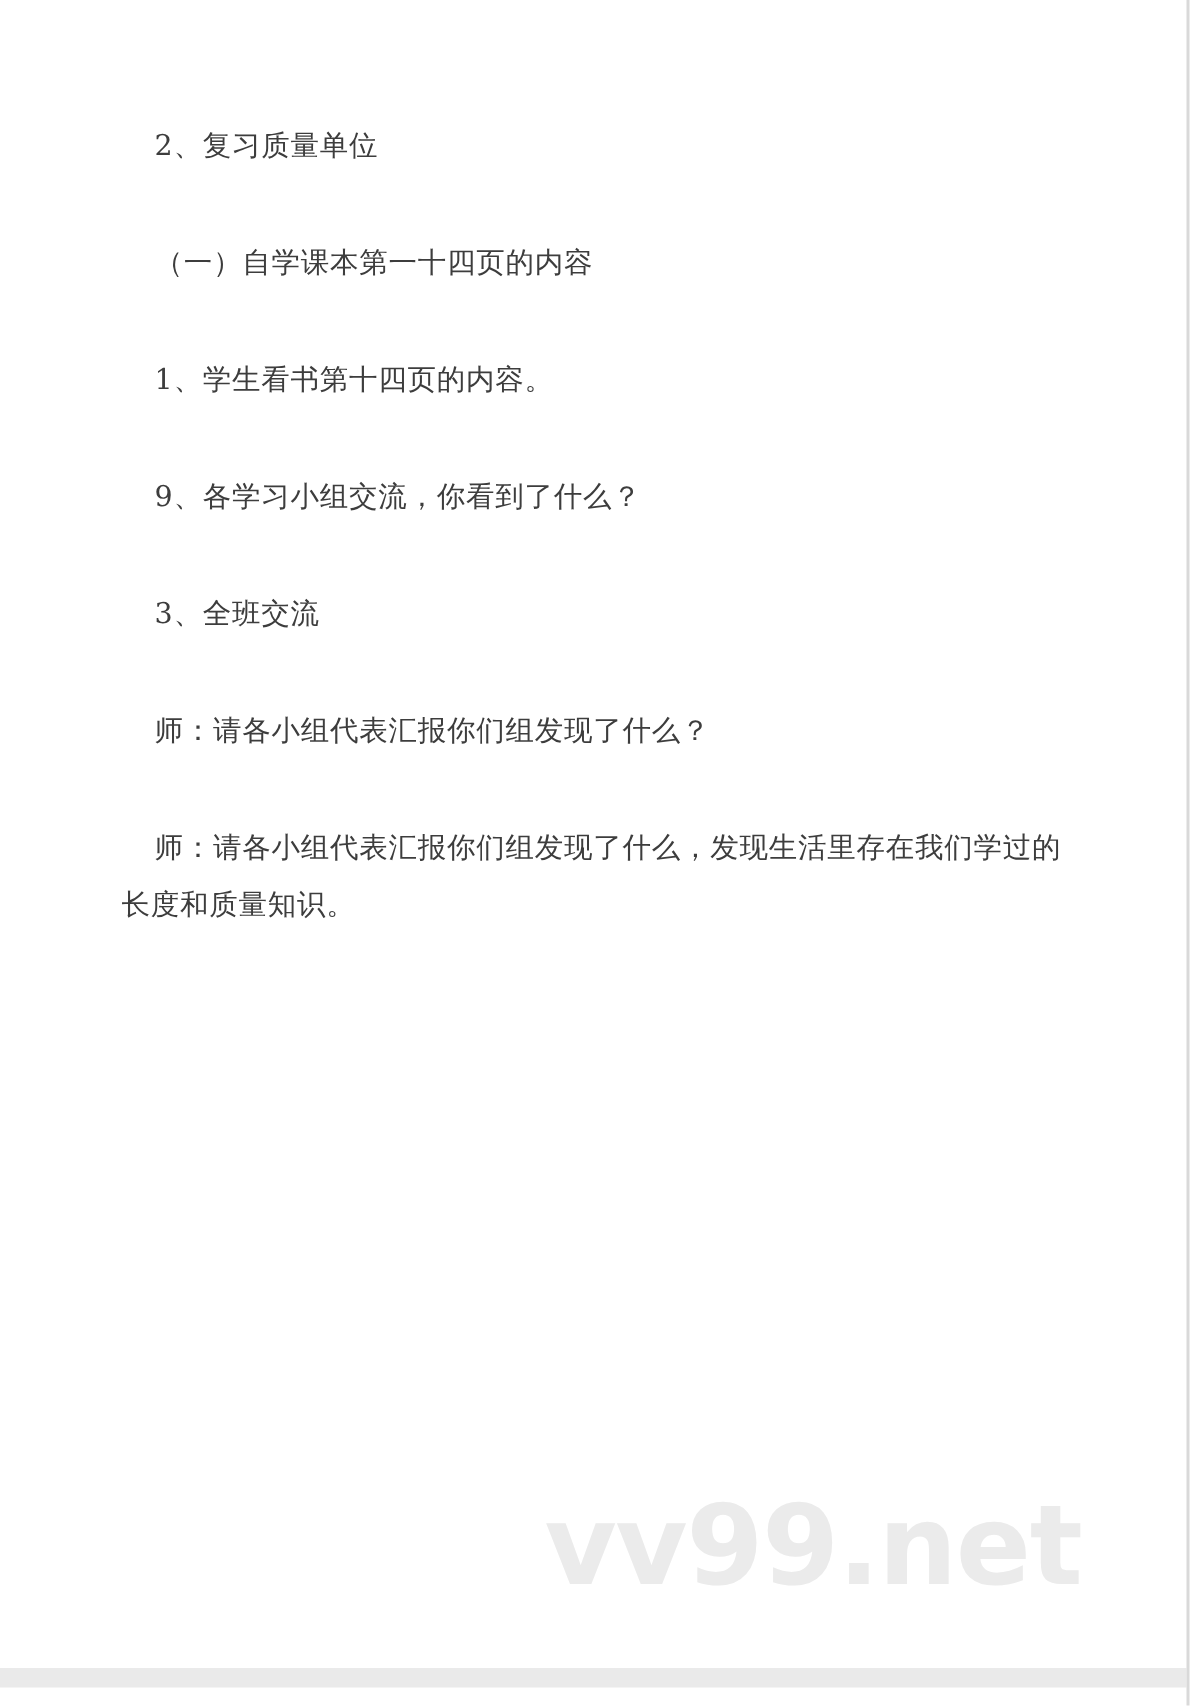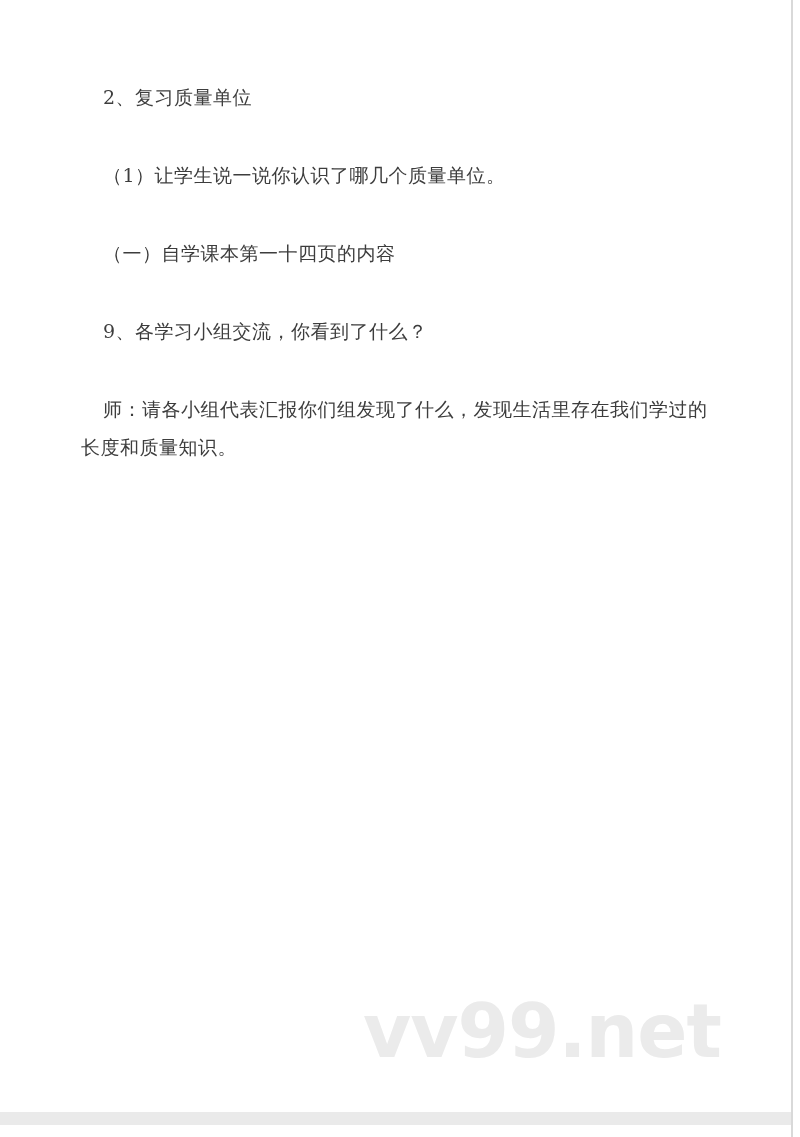--- a/index.html
+++ b/index.html
@@ -67,23 +67,25 @@
     z-index: 4;
   }
 </style>
 </head>
 <body>
 
 <div class="page">
 
   <div class="content">
     <p>2、复习质量单位</p>
-    <p>（1）让学生说一说你认识了哪几个质量单位。</p>
     <p>（一）自学课本第一十四页的内容</p>
+    <p>1、学生看书第十四页的内容。</p>
     <p>9、各学习小组交流，你看到了什么？</p>
+    <p>3、全班交流</p>
+    <p>师：请各小组代表汇报你们组发现了什么？</p>
     <p>师：请各小组代表汇报你们组发现了什么，发现生活里存在我们学过的长度和质量知识。</p>
   </div>
 
   <div class="watermark">vv99.net</div>
 
   <div class="page-separator"></div>
 
   <div class="edge-line"></div>
 
 </div>

